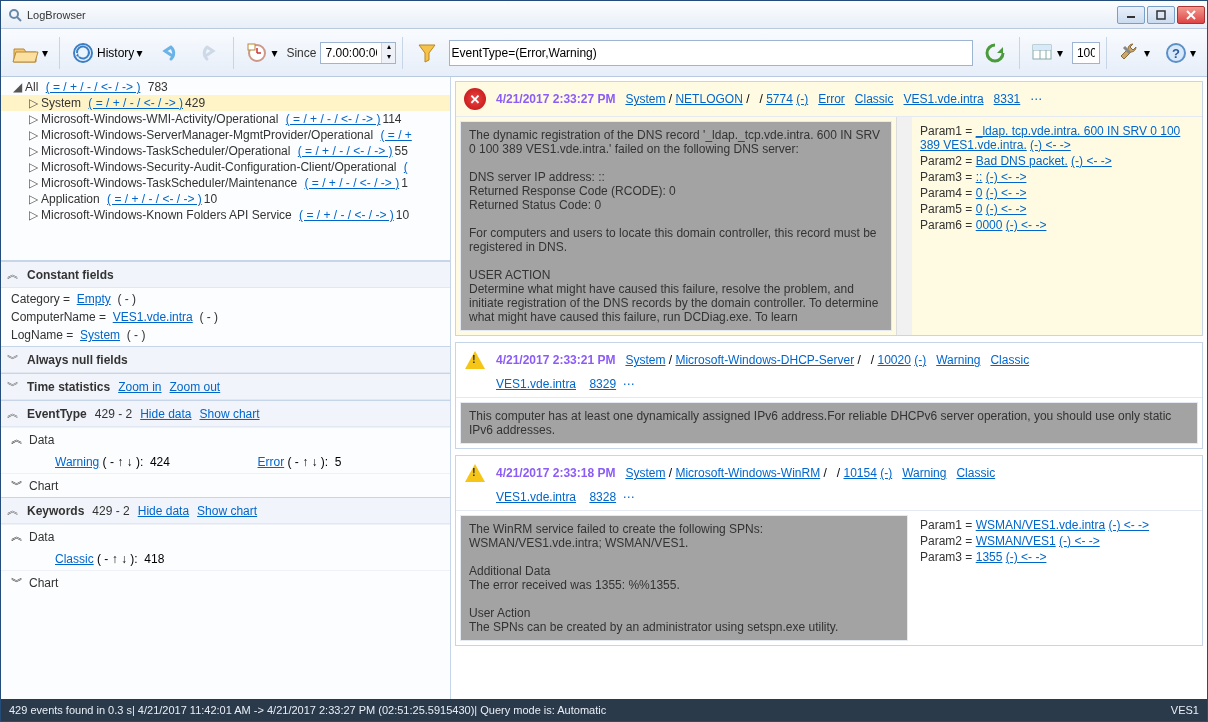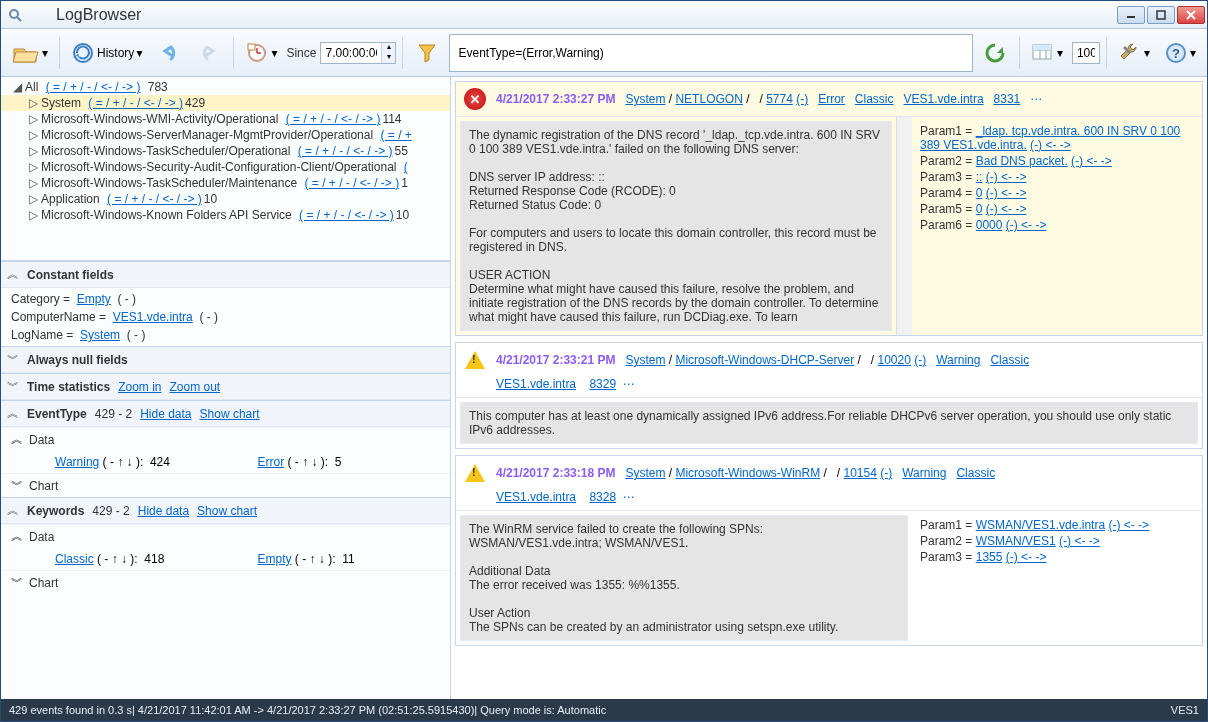--- a/index.html
+++ b/index.html
@@ -1,32 +1,32 @@
 <!DOCTYPE html>
 <html><head>
 <meta charset="utf-8">
 <style>
   * { box-sizing: border-box; margin: 0; padding: 0; font-family: "Segoe UI", Tahoma, sans-serif; }
   body { width: 1208px; height: 722px; background: #fff; display: flex; flex-direction: column; border: 1px solid #254d7b; overflow: hidden; }
   a { color: #0066cc; text-decoration: underline; cursor: pointer; }
-  .titlebar { height: 28px; background: linear-gradient(#fcfdfe,#e8eff8); border-bottom: 1px solid #b9c9df; display: flex; align-items: center; padding: 0 2px 0 6px; font-size: 16px; gap: 29px; }
+  .titlebar { height: 28px; background: linear-gradient(#fcfdfe,#e8eff8); border-bottom: 1px solid #b9c9df; display: flex; align-items: center; padding: 0 2px 0 6px; font-size: 11px; }
   .titlebar .appicon { width: 16px; height: 16px; margin-right: 4px; }
   .titlebar .title { flex: 1; color: #333; }
   .winbtns { display: flex; gap: 2px; }
   .winbtn { width: 28px; height: 18px; border: 1px solid #7a9fc7; background: linear-gradient(#eaf1fb,#cadcf0); border-radius: 2px; display: flex; align-items: center; justify-content: center; font-size: 10px; color: #333; }
   .winbtn.close { background: linear-gradient(#f29a8f,#d44); color: #fff; border-color: #a33; }
   .toolbar { height: 48px; background: linear-gradient(#f9fbfe,#e6eef9); border-bottom: 1px solid #b9c9df; display: flex; align-items: center; gap: 4px; padding: 0 6px; font-size: 12px; }
   .tbtn { height: 36px; min-width: 36px; border: 1px solid transparent; border-radius: 3px; display: flex; align-items: center; justify-content: center; padding: 0 4px; gap: 2px; }
   .sep { width: 1px; height: 32px; background: #c7d5e8; margin: 0 2px; }
   .since-label { color: #333; }
   .spin { display: flex; align-items: center; border: 1px solid #9db5d2; background: #fff; height: 22px; }
   .spin input { border: none; width: 60px; padding: 0 4px; height: 20px; font-size: 12px; outline: none; }
   .spin .sp { width: 14px; display: flex; flex-direction: column; }
   .spin .sp div { height: 10px; line-height: 8px; font-size: 8px; text-align: center; background: #eef2f8; border-left: 1px solid #c7d5e8; }
-  .filter-input { flex: 1; height: 38px; border: 1px solid #9db5d2; padding: 0 8px; font-size: 12px; background: #fff; outline: none; }
+  .filter-input { flex: 1; height: 26px; border: 1px solid #9db5d2; padding: 0 1px; font-size: 12px; background: #fff; outline: none; }
   .limit-input { width: 28px; height: 22px; border: 1px solid #9db5d2; padding: 0 4px; font-size: 12px; text-align: left; }
   .content { flex: 1; display: flex; overflow: hidden; }
   .left { width: 450px; border-right: 1px solid #c7d5e8; display: flex; flex-direction: column; overflow: hidden; background: #fcfdfe; }
   .tree { height: 184px; overflow: auto; font-size: 12px; padding: 2px 0; border-bottom: 1px solid #c7d5e8; }
   .tree-row { white-space: nowrap; padding: 1px 4px 1px 12px; display: flex; align-items: center; gap: 2px; color: #333; }
   .tree-row.child { padding-left: 28px; }
   .tree-row.sel { background: #fff4c8; }
   .tree-row .exp { display:inline-block; width:10px; color:#555; }
   .tree-ops { color: #0066cc; }
   .panel { border-top: 1px solid #c7d5e8; }
@@ -42,21 +42,21 @@
   .event.highlight { background: #fffbe2; }
   .ev-head { display: flex; align-items: center; gap: 10px; padding: 6px 8px; flex-wrap: wrap; }
   .ev-head .ts { font-weight: bold; color: #8b5cf6; }
   .ev-icon { width: 22px; height: 22px; border-radius: 11px; display:flex; align-items:center; justify-content:center; color:#fff; font-weight:bold; font-size:13px; }
   .ev-icon.error { background: radial-gradient(#e44,#b11); }
   .ev-icon.warn { background: none; }
   .warn-tri { width:0; height:0; border-left:10px solid transparent; border-right:10px solid transparent; border-bottom:18px solid #f5c518; position:relative; }
   .warn-tri::after { content:"!"; position:absolute; left:-3px; top:2px; color:#333; font-weight:bold; font-size:11px; }
   .ev-sub { padding: 0 8px 6px 40px; }
   .ev-body { display:flex; border-top: 1px solid #e4e9f2; }
-  .ev-msg { flex: 1; padding: 6px 8px; color: #333; white-space: pre-wrap; max-height: 230px; overflow:auto; border:1px solid #e4e9f2; margin:4px; background:#e5e5e5; }
+  .ev-msg { flex: 1; padding: 6px 8px; color: #333; white-space: pre-wrap; max-height: 230px; overflow:auto; border:1px solid #e4e9f2; margin:4px; background:#a3a3a3; }
   .ev-params { width: 290px; padding: 6px 8px; color: #333; }
   .ev-params div { padding: 1px 0; }
   .scrollbar-stub { width:16px; background:#f1f1f1; border-left:1px solid #ddd; }
   .statusbar { height: 22px; background: #2b3a4a; color: #e8eef6; font-size: 11px; display: flex; align-items: center; padding: 0 8px; justify-content: space-between; gap: 39px; }
   .statusbar .right-status { }
   svg { display:block; }
   .dots { letter-spacing:1px; color:#0066cc; }
 </style>
 </head>
 <body>
@@ -256,21 +256,20 @@
         <span style="font-weight:normal">429 - 2</span>
         <a>Hide data</a>
         <a>Show chart</a>
       </div>
       <div class="panel-sub">
           <span class="chevron">︽</span>
           <span>Data</span>
         </div>
       <div class="panel-grid">
         <div><a>Classic</a> <span>(  -   ↑   ↓  ):</span>&nbsp; <span>418</span></div>
-        <div><a>Empty</a> <span>(  -   ↑   ↓  ):</span>&nbsp; <span>11</span></div>
       </div>
       <div class="panel-sub">
           <span class="chevron">︾</span>
           <span>Chart</span>
         </div>
     </div>
   </div>
 
   <div class="right" id="event-list">
       <div class="event highlight">

